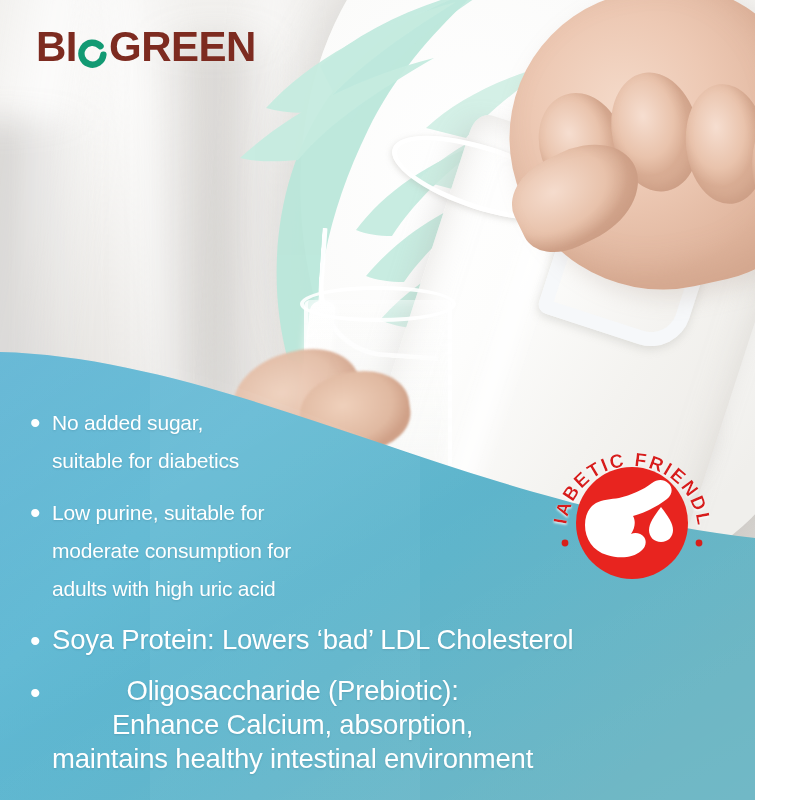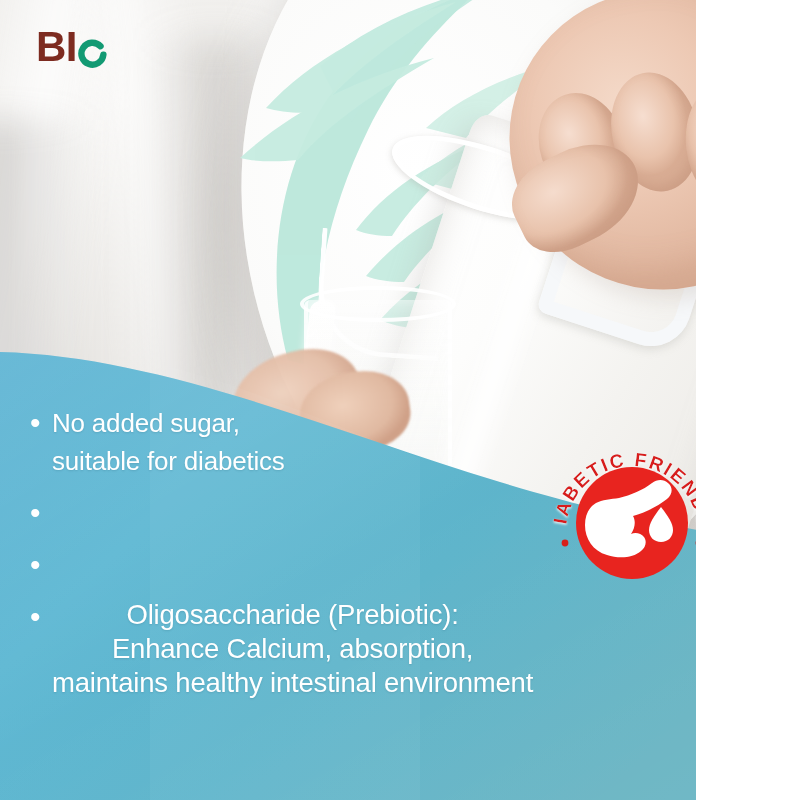--- a/index.html
+++ b/index.html
@@ -3,21 +3,21 @@
 <meta charset="utf-8">
 <style>
   html,body{margin:0;padding:0;background:#ffffff;}
   body{
     font-family:"Liberation Sans", sans-serif;
     -webkit-font-smoothing:antialiased;
   }
 
   #poster{
     position:relative;
-    width:696px;
+    width:755px;
     height:800px;
     overflow:hidden;
     background:#f2f1ef;
   }
 
   
   .photo{
     position:absolute;
     inset:0;
     overflow:hidden;
@@ -246,21 +246,21 @@
   }
   .bullet-text{
     font-size:30px;
     line-height:38px;
     font-weight:normal;
     letter-spacing:-0.2px;
     text-shadow:0 1px 2px rgba(40,90,110,.20);
     white-space:pre-line;
   }
   .bullet-1 .bullet-text,
-  .bullet-2 .bullet-text{font-size:26px;}
+  .bullet-2 .bullet-text{font-size:21px;}
   .bullet-3 .bullet-text{font-size:27.5px; line-height:36px;}
   .bullet-4 .bullet-text{font-size:27.5px; line-height:34px;text-align:center;}
 
   
   .badge{
     position:absolute;
     left:549px;
     top:437px;
     width:166px;
     height:166px;
@@ -353,37 +353,42 @@
   </div>
 
   <div class="logo">
     <div class="logo-word">
       <span class="logo-bio">BI</span>
       <span class="logo-o">
         <svg width="30" height="30" viewBox="0 0 30 30" aria-hidden="true">
           <path d="M22.5 7.2 A11 11 0 1 0 25.4 15.6" fill="none" stroke="#129a73" stroke-width="6.4" stroke-linecap="round"></path>
         </svg>
       </span>
+      <span class="logo-green">GREEN</span>
     </div>
   </div>
 
   <div class="bullets">
 
     <div class="bullet bullet-1">
       <span class="bullet-dot">•</span>
       <span class="bullet-text">No added sugar,
 suitable for diabetics</span>
     </div>
 
     <div class="bullet bullet-2">
       <span class="bullet-dot">•</span>
+      <span class="bullet-text">Low purine, suitable for
+moderate consumption for
+adults with high uric acid</span>
     </div>
 
     <div class="bullet bullet-3">
       <span class="bullet-dot">•</span>
+      <span class="bullet-text">Soya Protein: Lowers ‘bad’ LDL Cholesterol</span>
     </div>
 
     <div class="bullet bullet-4">
       <span class="bullet-dot">•</span>
       <span class="bullet-text">Oligosaccharide (Prebiotic):
 Enhance Calcium, absorption,
 maintains healthy intestinal environment</span>
     </div>
 
   </div>

